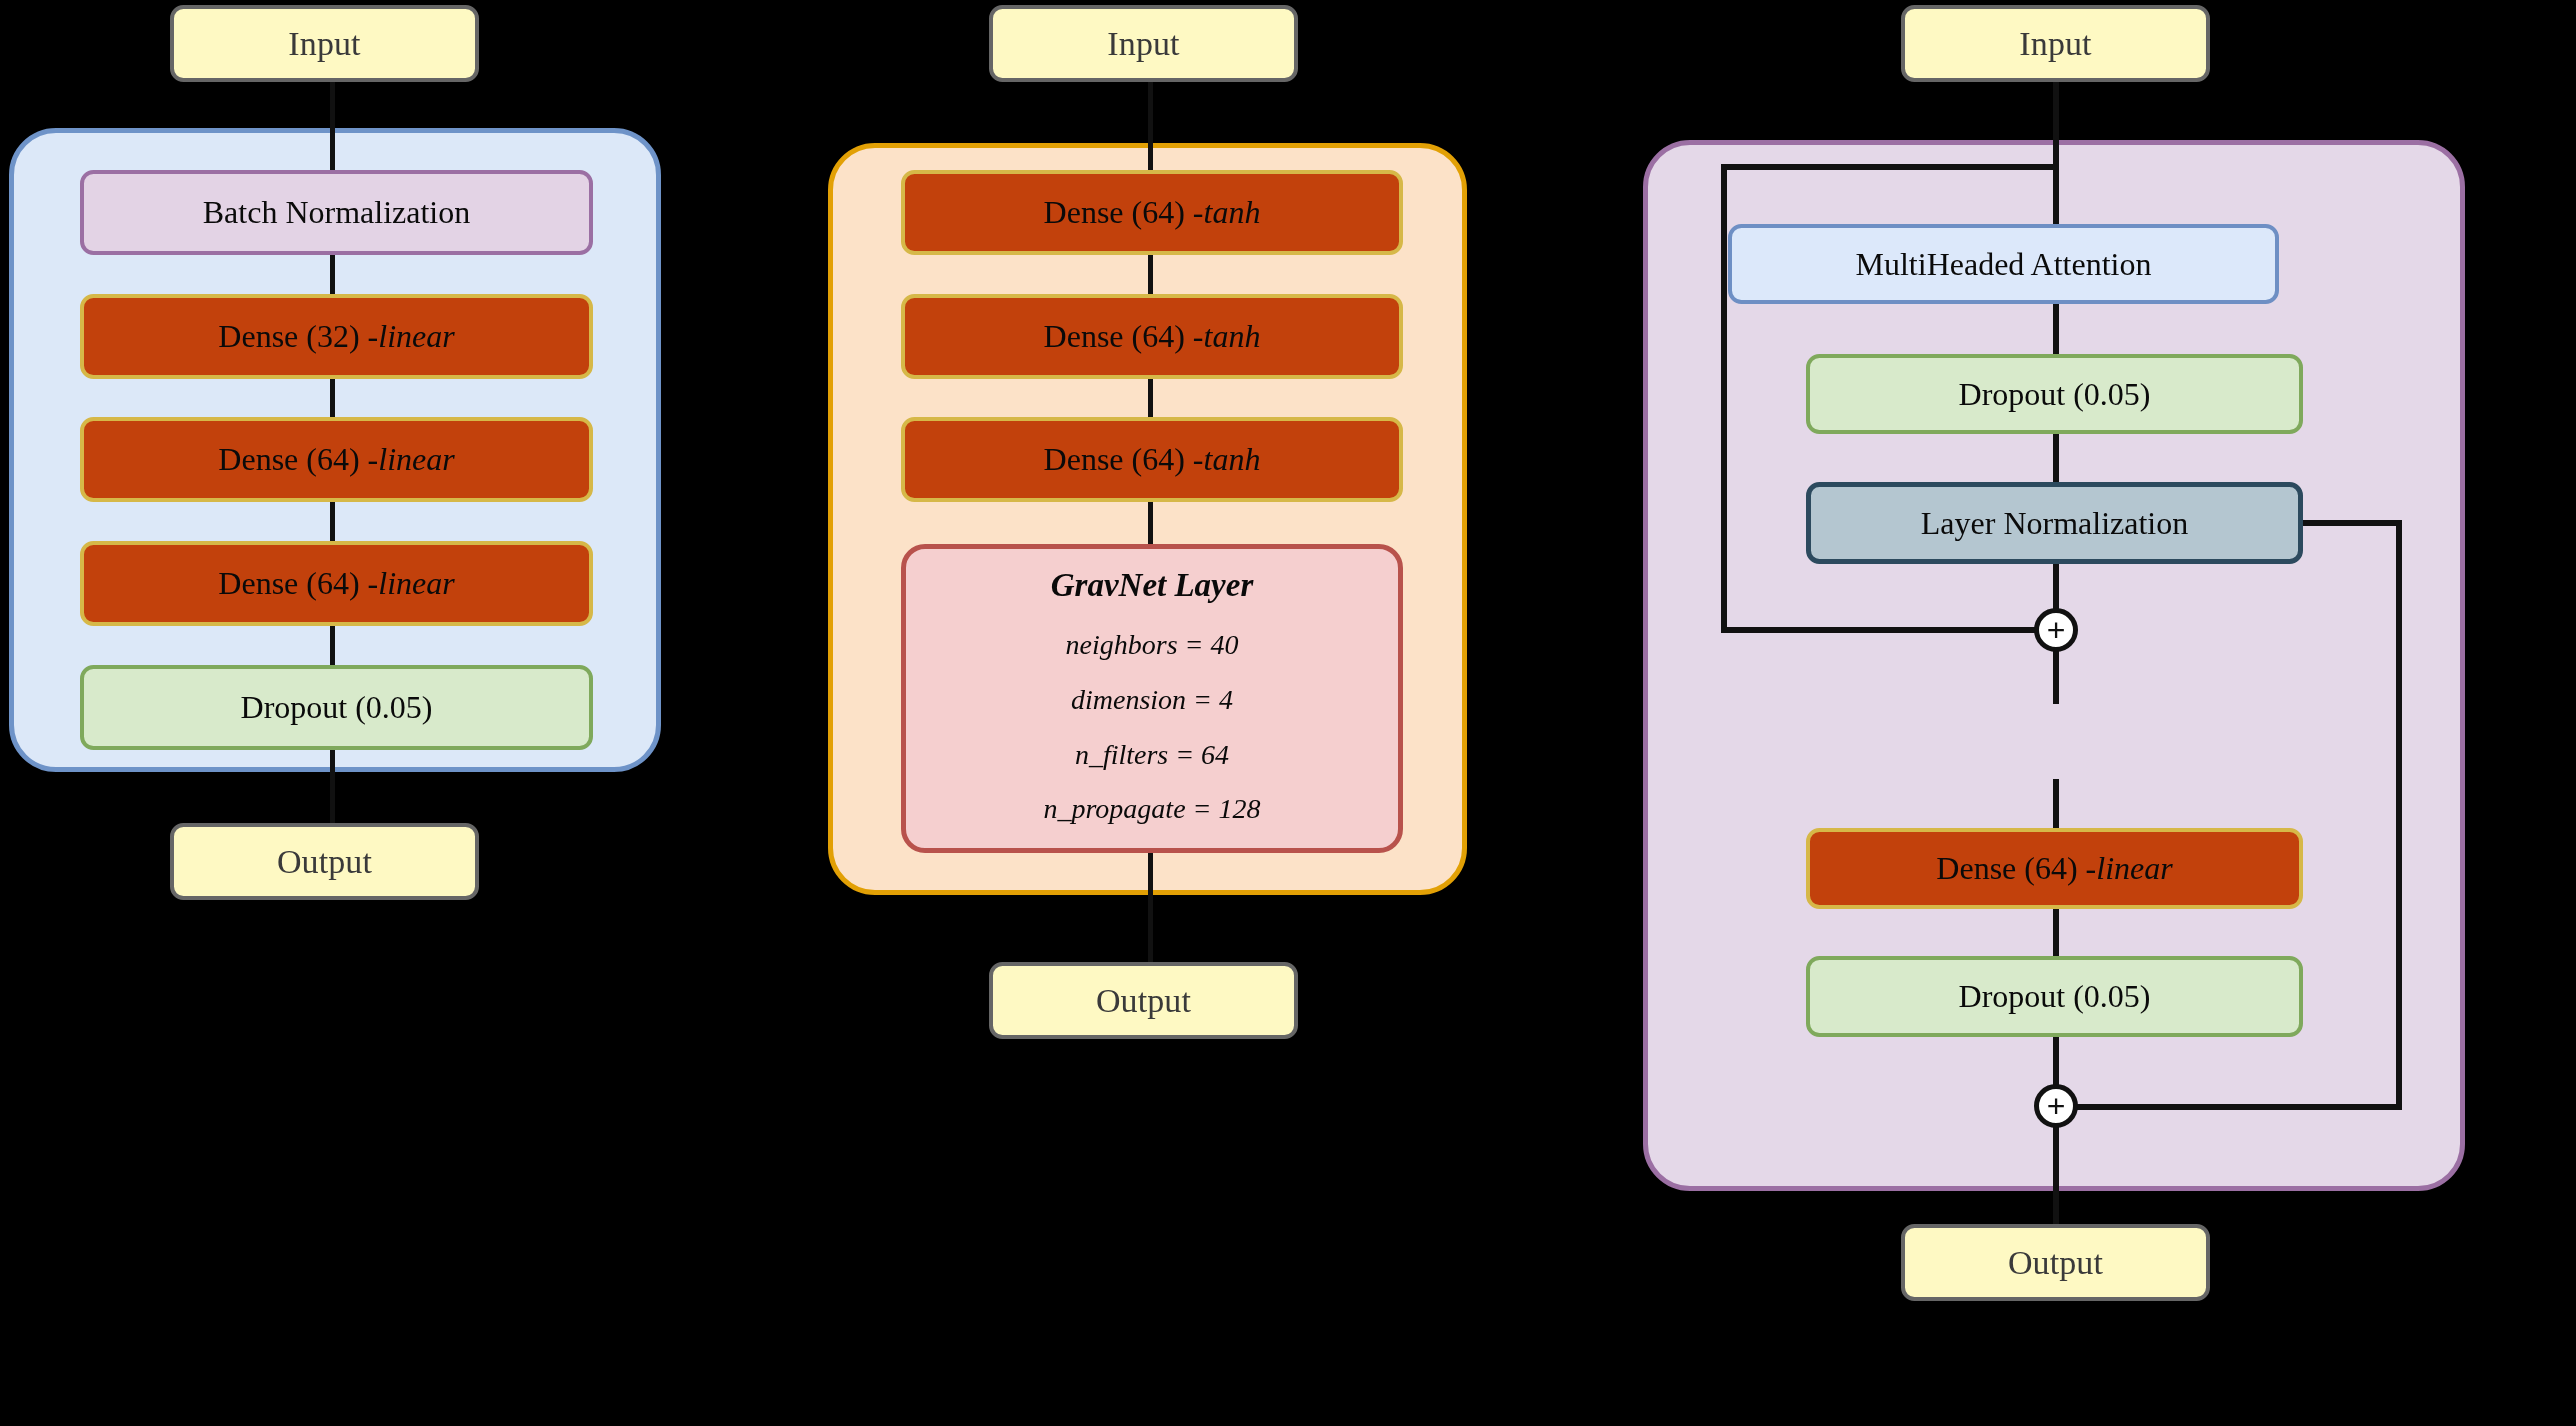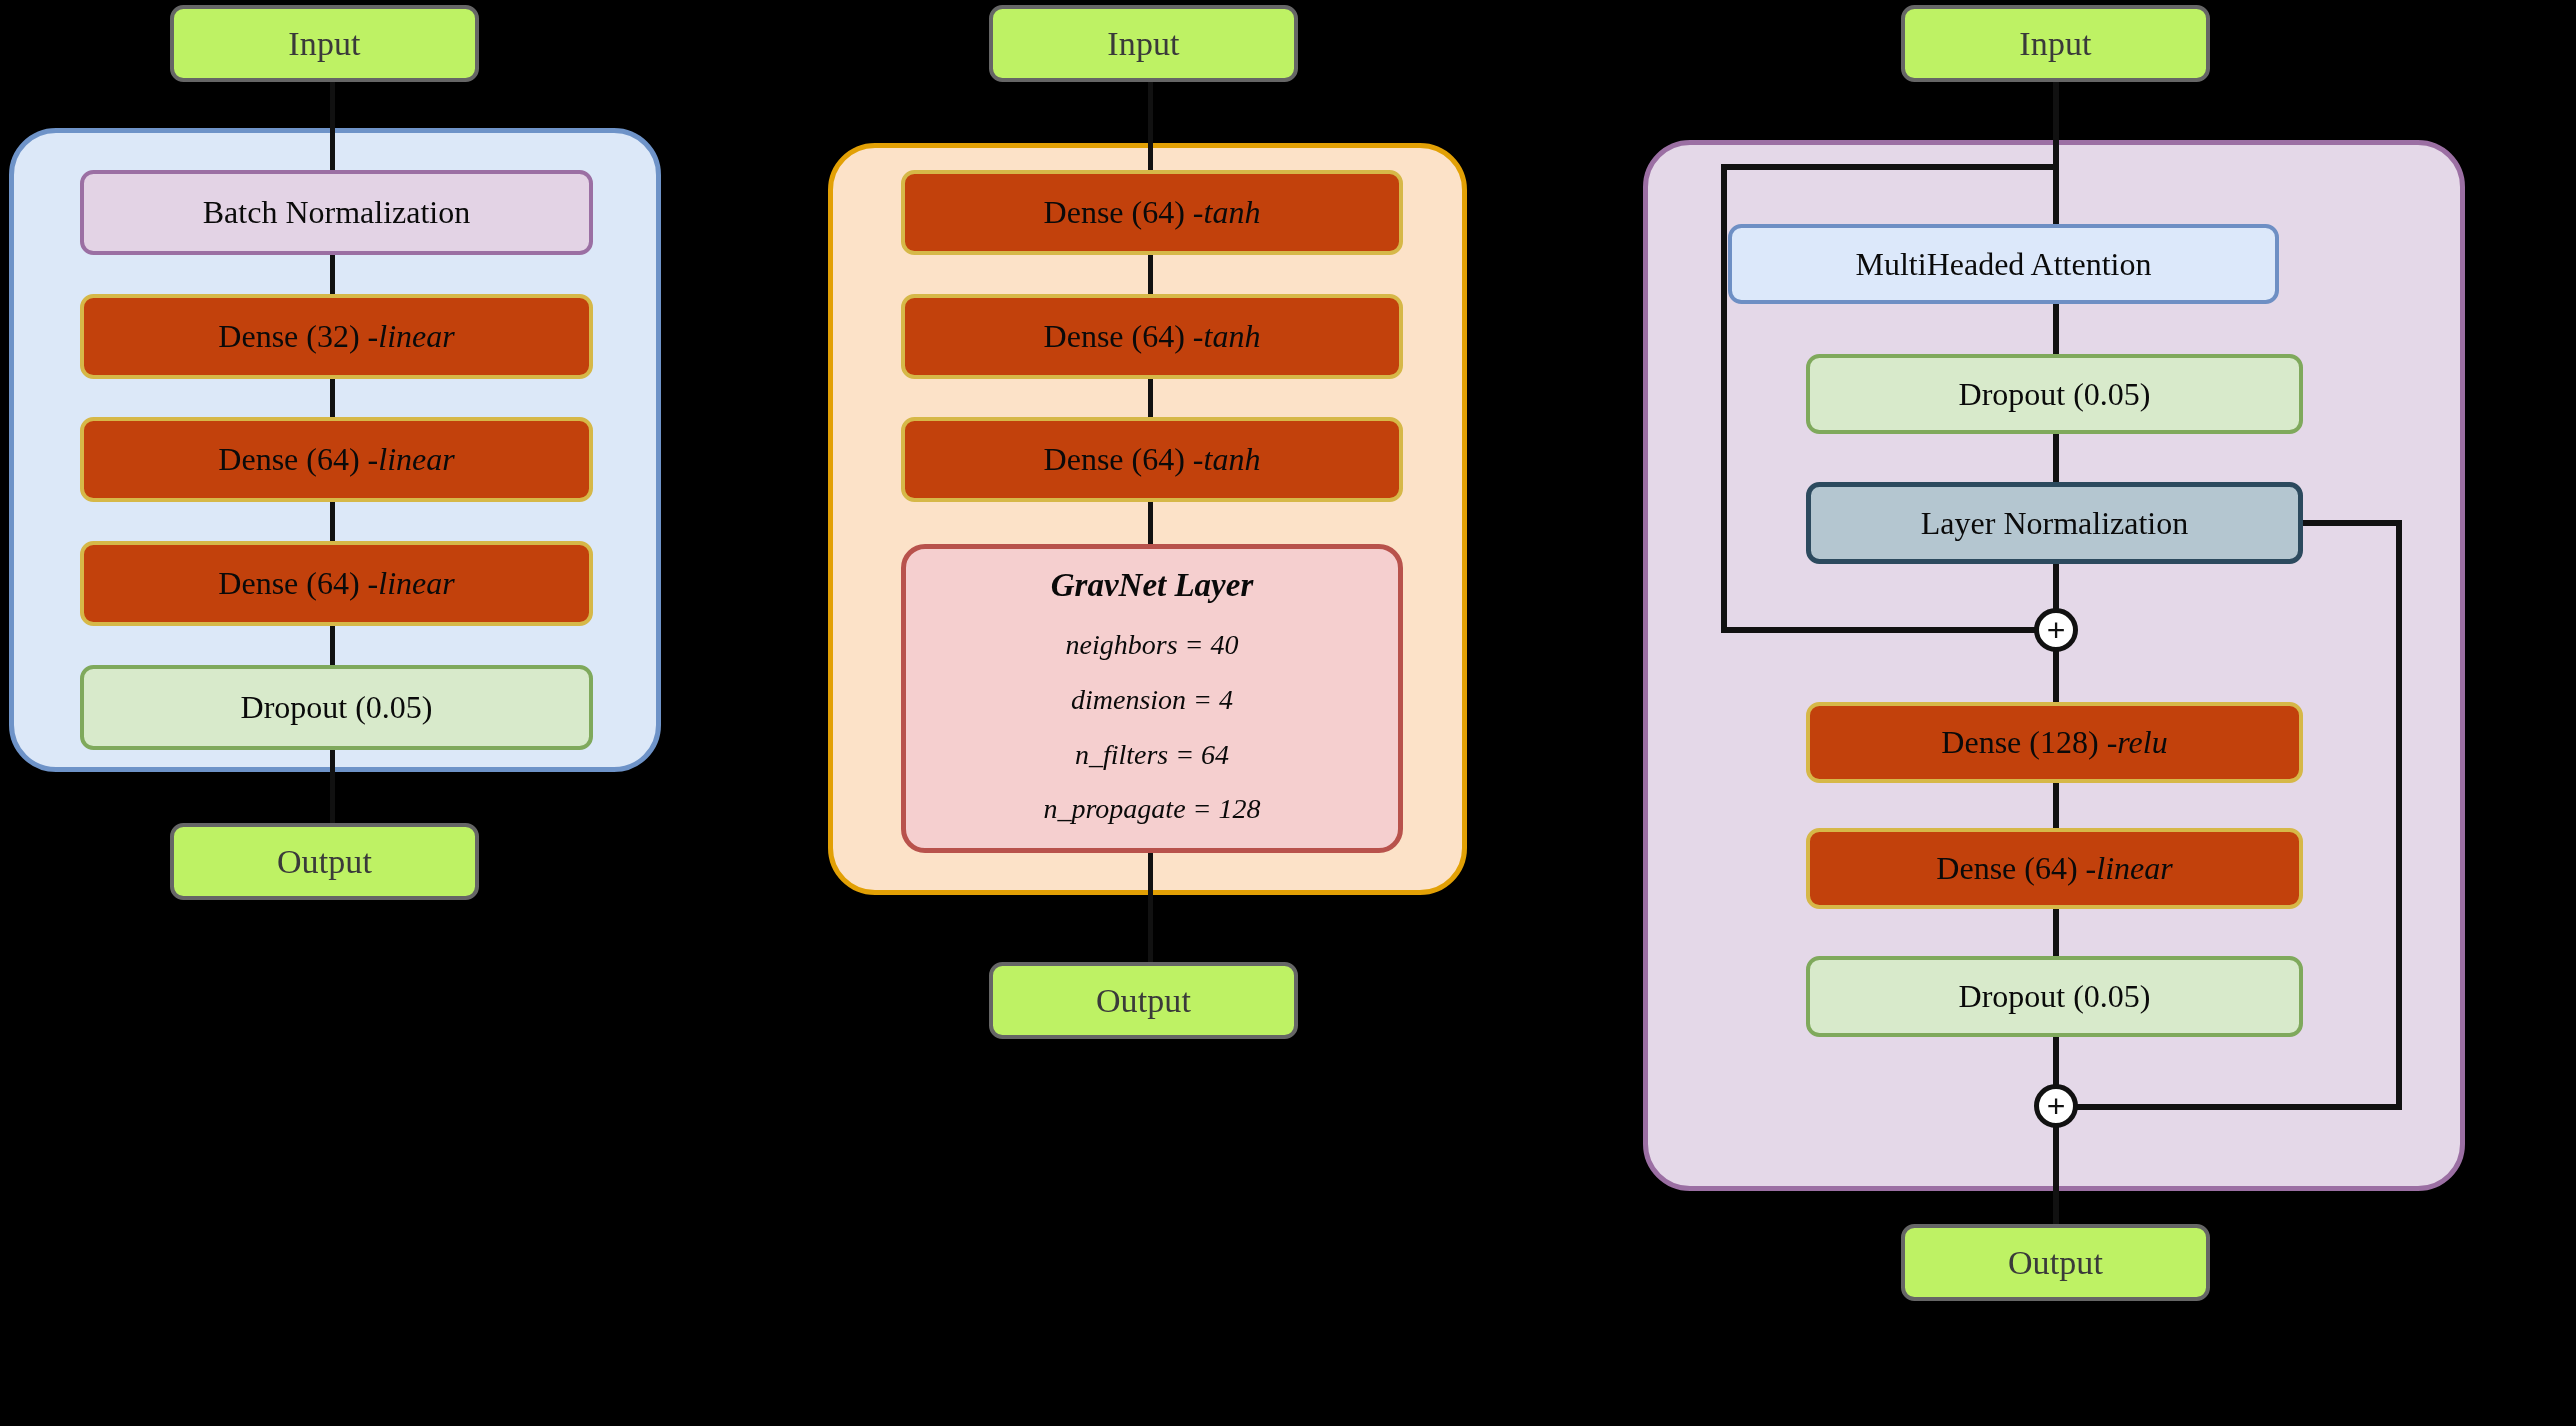--- a/index.html
+++ b/index.html
@@ -16,21 +16,21 @@
   #diagram {
     position: relative;
     width: 3652px;
     height: 1426px;
     background: #000000;
   }
 
   
   .term {
     position: absolute;
-    background: #bef264;
+    background: #fef9c3;
     border: 4.6px solid #666666;
     border-radius: 13.4px;
     color: #3A3A3A;
     display: flex;
     align-items: center;
     justify-content: center;
     font-size: 34px;
     line-height: 1;
     letter-spacing: 0.1px;
     z-index: 40;
@@ -239,24 +239,20 @@
   <div class="hline thick" style="left:2299px; top:520px; width:103px; height:5.7px;"></div>
   <div class="vline thick" style="left:2396px; top:520px; width:5.7px; height:589px;"></div>
   <div class="hline thick" style="left:2070px; top:1104px; width:332px; height:5.7px;"></div>
 
   <div class="plus" style="left:2034px; top:608px;">
     <span>+</span>
   </div>
 
   <div class="vline thick" style="left:2053px; top:650px; width:5.7px; height:54px;"></div>
 
-  <div class="layer dense" style="left:1806px; top:702px; width:497px; height:81px;">
-    <span>Dense (128) - </span>
-      <span class="act">relu</span>
-  </div>
 
   <div class="vline thick" style="left:2053px; top:779px; width:5.7px; height:52px;"></div>
 
   <div class="layer dense" style="left:1806px; top:828px; width:497px; height:81px;">
     <span>Dense (64) - </span>
       <span class="act">linear</span>
   </div>
 
   <div class="vline thick" style="left:2053px; top:907px; width:5.7px; height:52px;"></div>
 

